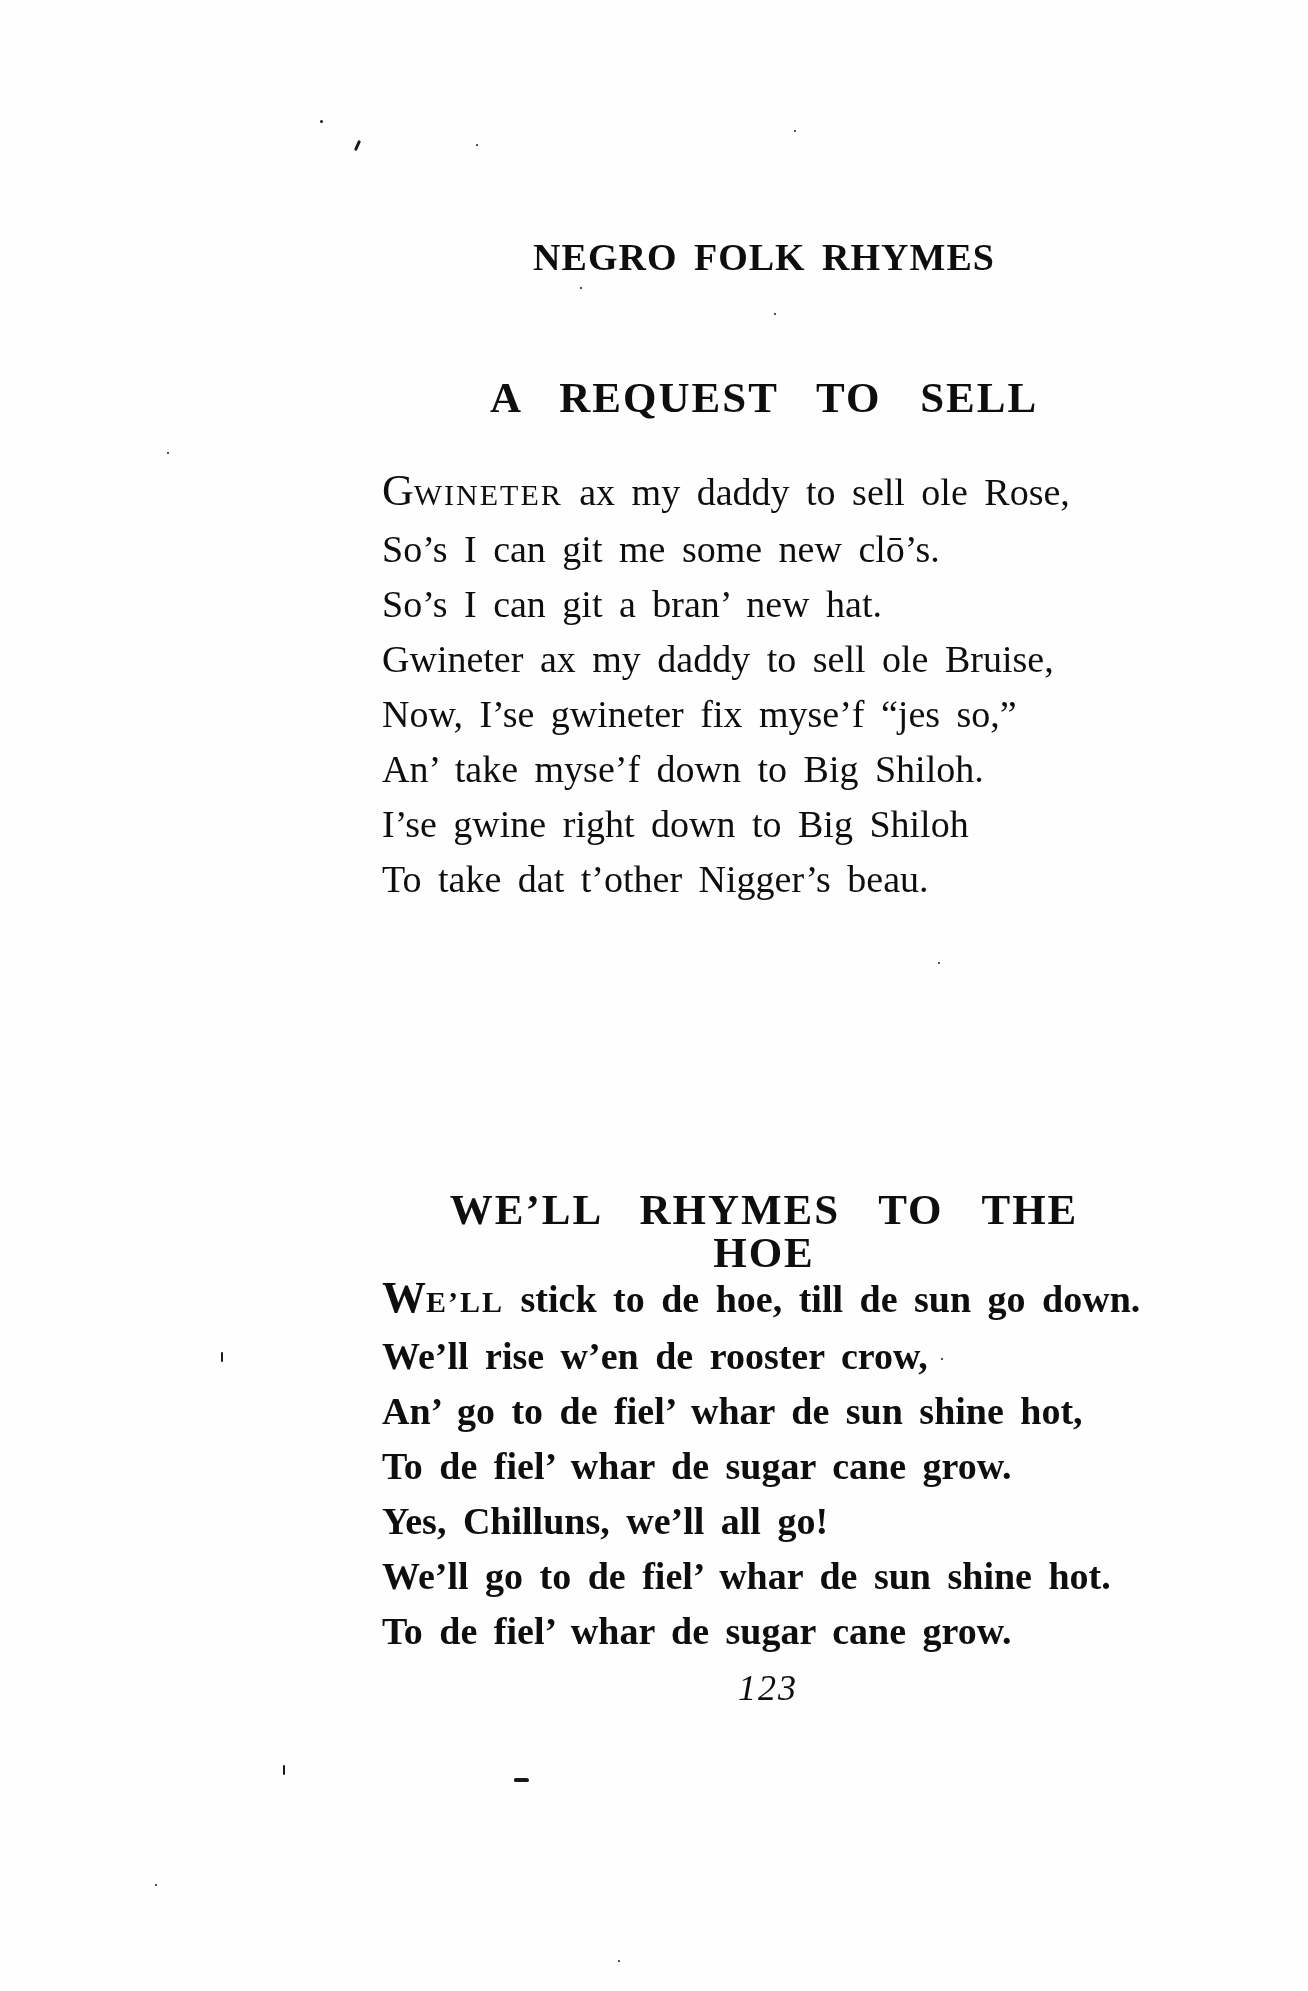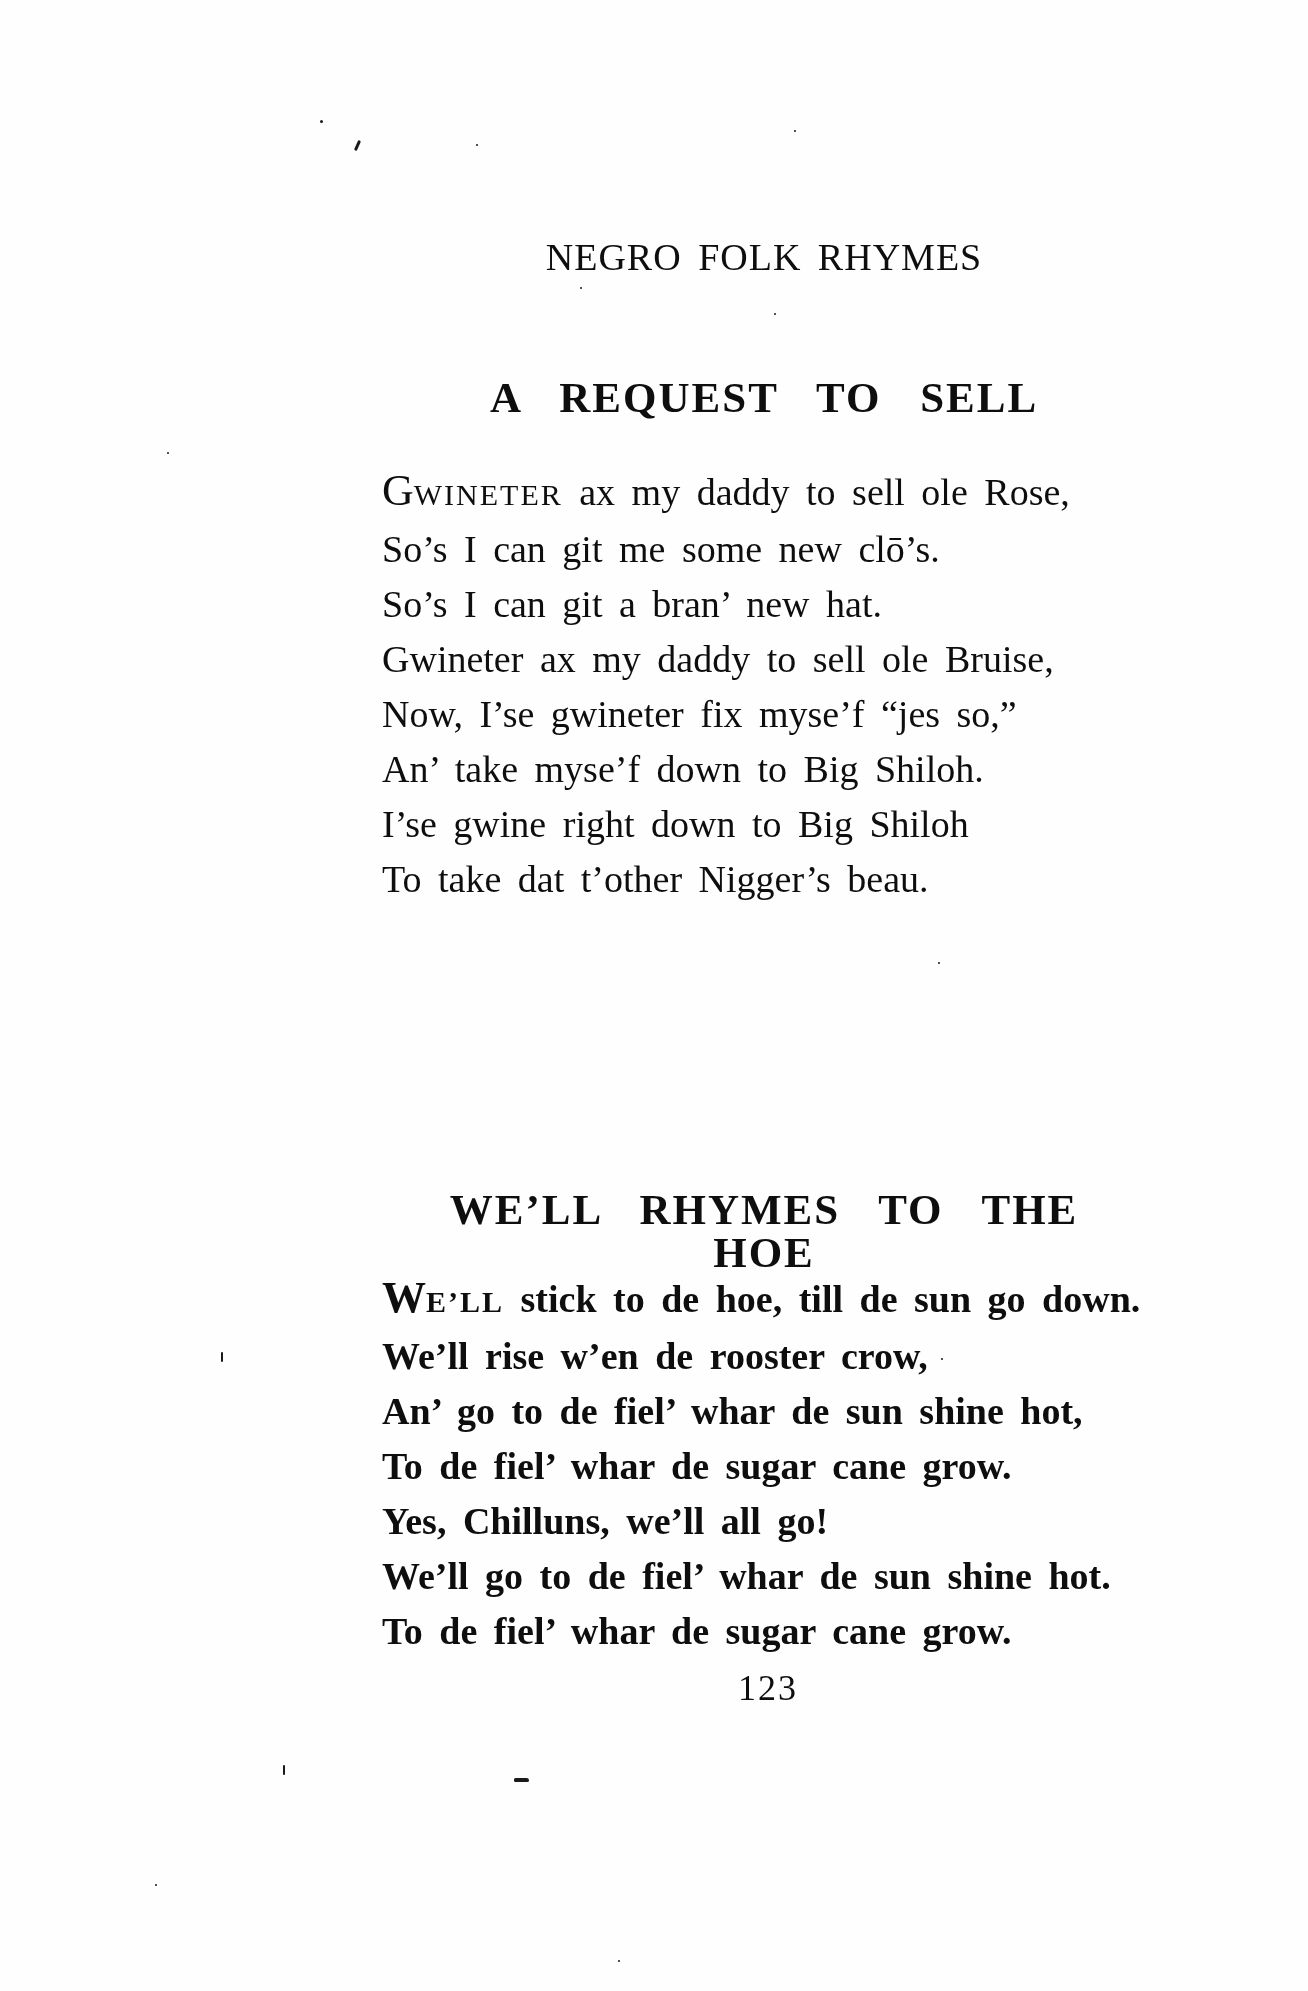--- a/index.html
+++ b/index.html
@@ -21,21 +21,21 @@
     background: #fefefe;
   }
   .running-head {
     position: absolute;
     top: 238px;
     left: 382px;
     width: 692px;
     padding-left: 36px;
     box-sizing: content-box;
     text-align: center;
-    font-weight: normal;
+    font-weight: bold;
     font-size: 38px;
     line-height: 1;
     letter-spacing: 1px;
     word-spacing: 6px;
   }
   .poem-title {
     position: absolute;
     left: 382px;
     width: 692px;
     padding-left: 36px;
@@ -74,20 +74,21 @@
     position: absolute;
     top: 1670px;
     left: 382px;
     width: 692px;
     padding-left: 40px;
     box-sizing: content-box;
     text-align: center;
     font-size: 36px;
     line-height: 1;
     letter-spacing: 2px;
+    font-style: italic;
   }
   
   .speck {
     position: absolute;
     background: #191919;
     border-radius: 50%;
   }
   .speck--dot2 { width: 3px; height: 3px; }
   .speck--dot1 { width: 2px; height: 2px; }
   .speck--slash {

